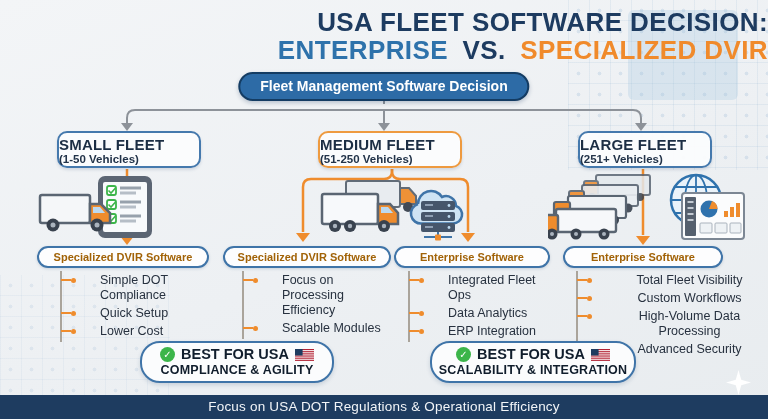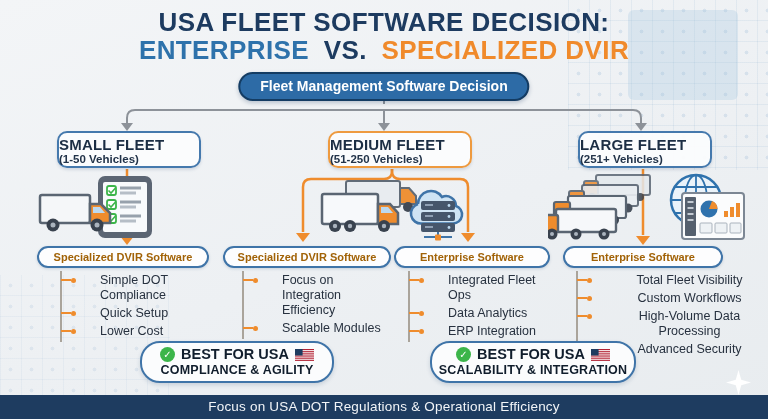--- a/index.html
+++ b/index.html
@@ -12,37 +12,37 @@
       repeating-linear-gradient(90deg,rgba(120,162,203,.12) 0 1px,transparent 1px 21px),
       repeating-linear-gradient(0deg,rgba(120,162,203,.12) 0 1px,transparent 1px 21px);
     background-size:21px 21px,21px 21px,21px 21px;}
   .deco-tr{right:0;top:0;width:200px;height:170px;}
   .deco-tr::after{content:"";position:absolute;right:30px;top:10px;width:110px;height:90px;
     background:rgba(150,190,220,.25);border-radius:6px;}
   .deco-bl{left:0;bottom:24px;width:170px;height:120px;opacity:.7;}
   .lines{position:absolute;left:0;top:0;z-index:1;}
   .content{position:absolute;z-index:2;}
   
-  .title{left:0;top:8px;width:768px;text-align:center;line-height:28px;
+  .title{left:0;top:8px;width:768px;text-align:right;line-height:28px;
     font-weight:800;font-size:26px;letter-spacing:.4px;color:#1d3b60;}
   .title .blue{color:#2e72ab;}
   .title .orange{color:#f08a2b;}
   .title .vs{margin:0 7px;}
   
   .decision{left:50%;top:72px;transform:translateX(-50%);
     background:#2d6ba6;border:2px solid #143c63;border-radius:16px;
     color:#fff;font-weight:700;font-size:14px;line-height:25px;padding:0 20px;
     box-shadow:0 2px 4px rgba(20,50,90,.25);white-space:nowrap;}
   
   .fleet{top:131px;height:30px;border-radius:10px;background:rgba(251,252,253,.95);
     text-align:left;padding-top:3px;box-shadow:0 2px 3px rgba(40,70,110,.15);}
   .fleet .f1{font-size:15px;font-weight:800;color:#1c2e44;line-height:17px;letter-spacing:.2px;}
   .fleet .f2{font-size:11.5px;font-weight:600;color:#223349;line-height:13px;}
   .fleet-small{left:57px;width:140px;border:2px solid #4579ad;}
-  .fleet-medium{left:328px;width:140px;border:2px solid #ee9a3f;}
+  .fleet-medium{left:318px;width:140px;border:2px solid #ee9a3f;}
   .fleet-large{left:578px;width:130px;border:2px solid #4579ad;}
   
   .softpill{top:246px;height:18px;border:2px solid #3f74a8;border-radius:13px;
     background:#fdfdfe;text-align:center;font-size:11px;font-weight:700;
     color:#a16207;line-height:18px;box-shadow:0 1px 3px rgba(40,70,110,.18);white-space:nowrap;}
   .sp1{left:37px;width:168px;}
   .sp2{left:223px;width:164px;}
   .sp3{left:394px;width:152px;}
   .sp4{left:563px;width:156px;}
   
@@ -256,21 +256,21 @@
   <div class="content softpill sp2">Specialized DVIR Software</div>
   <div class="content softpill sp3">Enterprise Software</div>
   <div class="content softpill sp4">Enterprise Software</div>
 
   <ul class="content features fl1">
     <li>Simple DOT Compliance</li>
     <li>Quick Setup</li>
     <li>Lower Cost</li>
   </ul>
   <ul class="content features fl2">
-    <li>Focus on Integration Efficiency</li>
+    <li>Focus on Processing Efficiency</li>
     <li>Scalable Modules</li>
   </ul>
   <ul class="content features fl3">
     <li>Integrated Fleet Ops</li>
     <li>Data Analytics</li>
     <li>ERP Integration</li>
   </ul>
   <ul class="content features fl4">
     <li>Total Fleet Visibility</li>
     <li>Custom Workflows</li>

